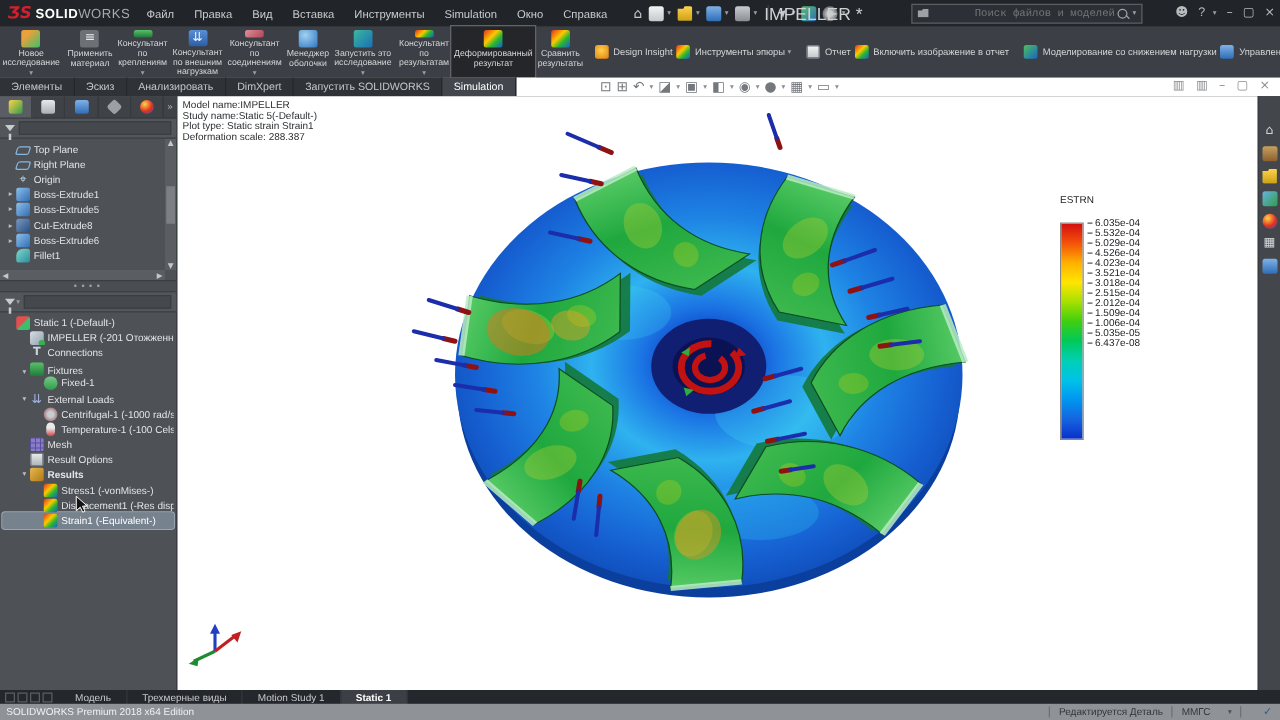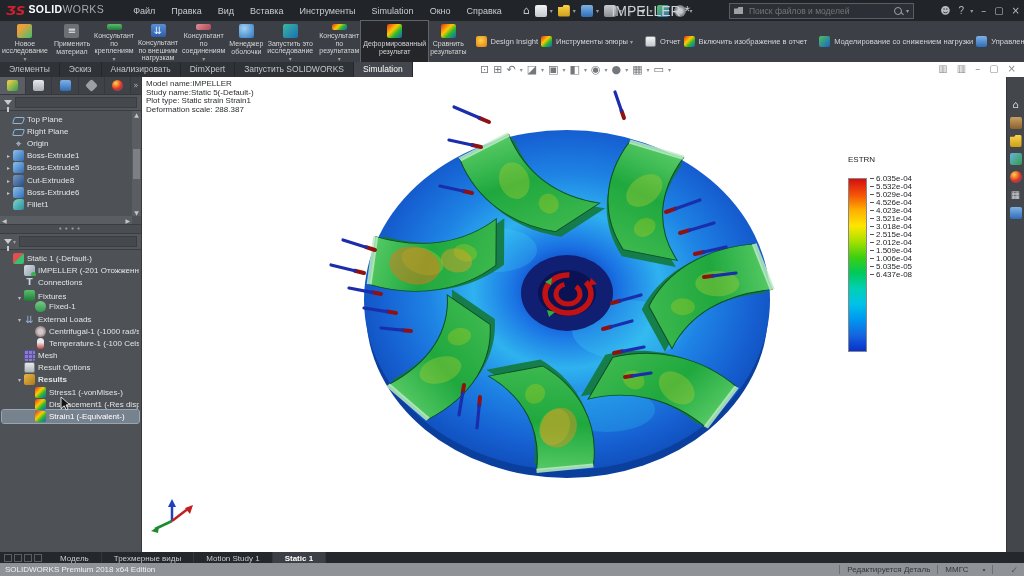--- a/index.html
+++ b/index.html
@@ -4,36 +4,36 @@
 <style>
   html,body{margin:0;padding:0;background:#111;}
   #app{position:relative;width:1024px;height:576px;overflow:hidden;
        font-family:"Liberation Sans","DejaVu Sans",sans-serif;
        -webkit-font-smoothing:antialiased;user-select:none;}
   .df{font-family:"DejaVu Sans",sans-serif;}
 
   
   #titlebar{position:absolute;left:0;top:0;width:1024px;height:21px;background:#21252a;
             display:flex;align-items:center;color:#c9cbcd;font-size:9px;}
-  #logo{display:flex;margin:0 22px 0 6px;}
+  #logo{display:flex;align-items:center;margin:0 6px 0 6px;}
   #logo .dslogo{color:#d2202f;font-weight:bold;font-style:italic;font-size:13px;margin-right:3px;}
   #logo .solid{color:#fff;font-weight:bold;font-size:10.5px;letter-spacing:.4px;}
   #logo .works{color:#a7a9ab;font-weight:normal;}
   #menus{display:flex;gap:2px;}
   .menu-item{padding:3px 7px;cursor:default;}
   #quickicons{display:flex;align-items:center;gap:5px;margin-left:14px;color:#b9bbbd;}
   .qi{width:12px;height:12px;border-radius:2px;}
   .qi-glyph{font-size:11px;line-height:12px;color:#c6c8ca;}
   .caret{font-size:6px;color:#9a9da0;margin-left:-2px;}
   .qsep{width:1px;height:13px;background:#3c4045;margin:0 3px;}
   #doc-title{position:absolute;left:500px;width:190px;text-align:right;color:#cfd1d3;font-size:14px;}
   #searchbox{position:absolute;right:110px;display:flex;align-items:center;width:175px;height:14px;
              background:#2c3036;border:1px solid #5a5e63;color:#9fa2a5;font-size:8.5px;padding:0 4px;}
   #searchbox .folder-ic{width:9px;height:7px;background:#9fa2a5;margin-right:4px;clip-path:polygon(0 20%,40% 20%,50% 0,100% 0,100% 100%,0 100%);}
-  #searchbox input{flex:1;background:transparent;border:0;outline:0;color:#9fa2a5;font-size:8.5px;font-family:Liberation Sans, sans-serif;}
+  #searchbox input{flex:1;background:transparent;border:0;outline:0;color:#9fa2a5;font-size:8.5px;font-family:Liberation Mono, monospace;text-align:right;}
   #searchbox .mag{width:6px;height:6px;border:1.3px solid #9fa2a5;border-radius:50%;position:relative;}
   #searchbox .mag::after{content:"";position:absolute;left:5px;top:5px;width:4px;height:1.3px;background:#9fa2a5;transform:rotate(45deg);}
   #tb-right{position:absolute;right:4px;display:flex;align-items:center;gap:8px;color:#b9bbbd;font-size:10px;}
 
   
   #ribbon{position:absolute;left:0;top:21px;width:1024px;height:41px;background:#3c4046;
           display:flex;align-items:stretch;color:#d4d5d6;}
   .rbtn{display:flex;flex-direction:column;align-items:center;justify-content:flex-start;
         padding:2px 2px 0 2px;text-align:center;font-size:7px;line-height:7.5px;cursor:default;}
   .rbtn .ricon{width:15px;height:14px;border-radius:2px;margin:1px 0 2px 0;}

